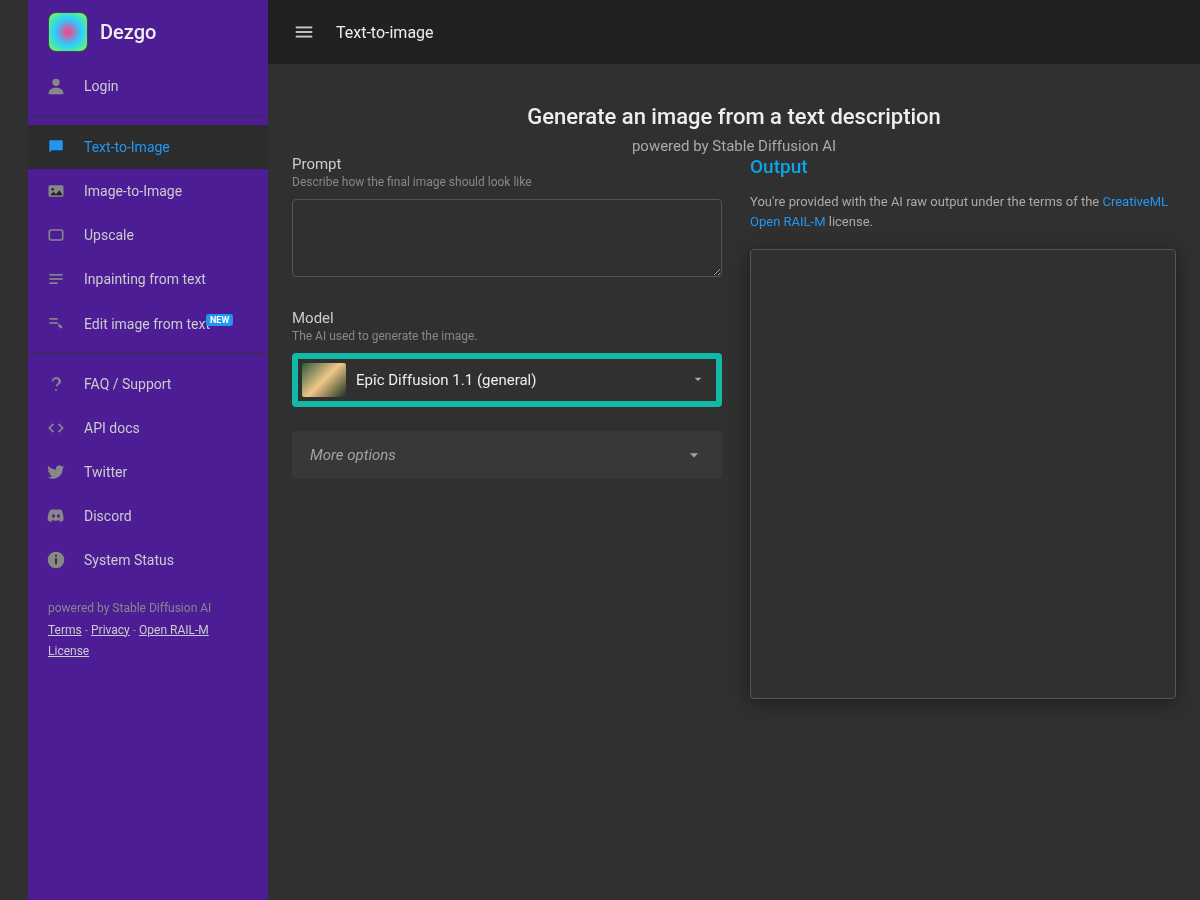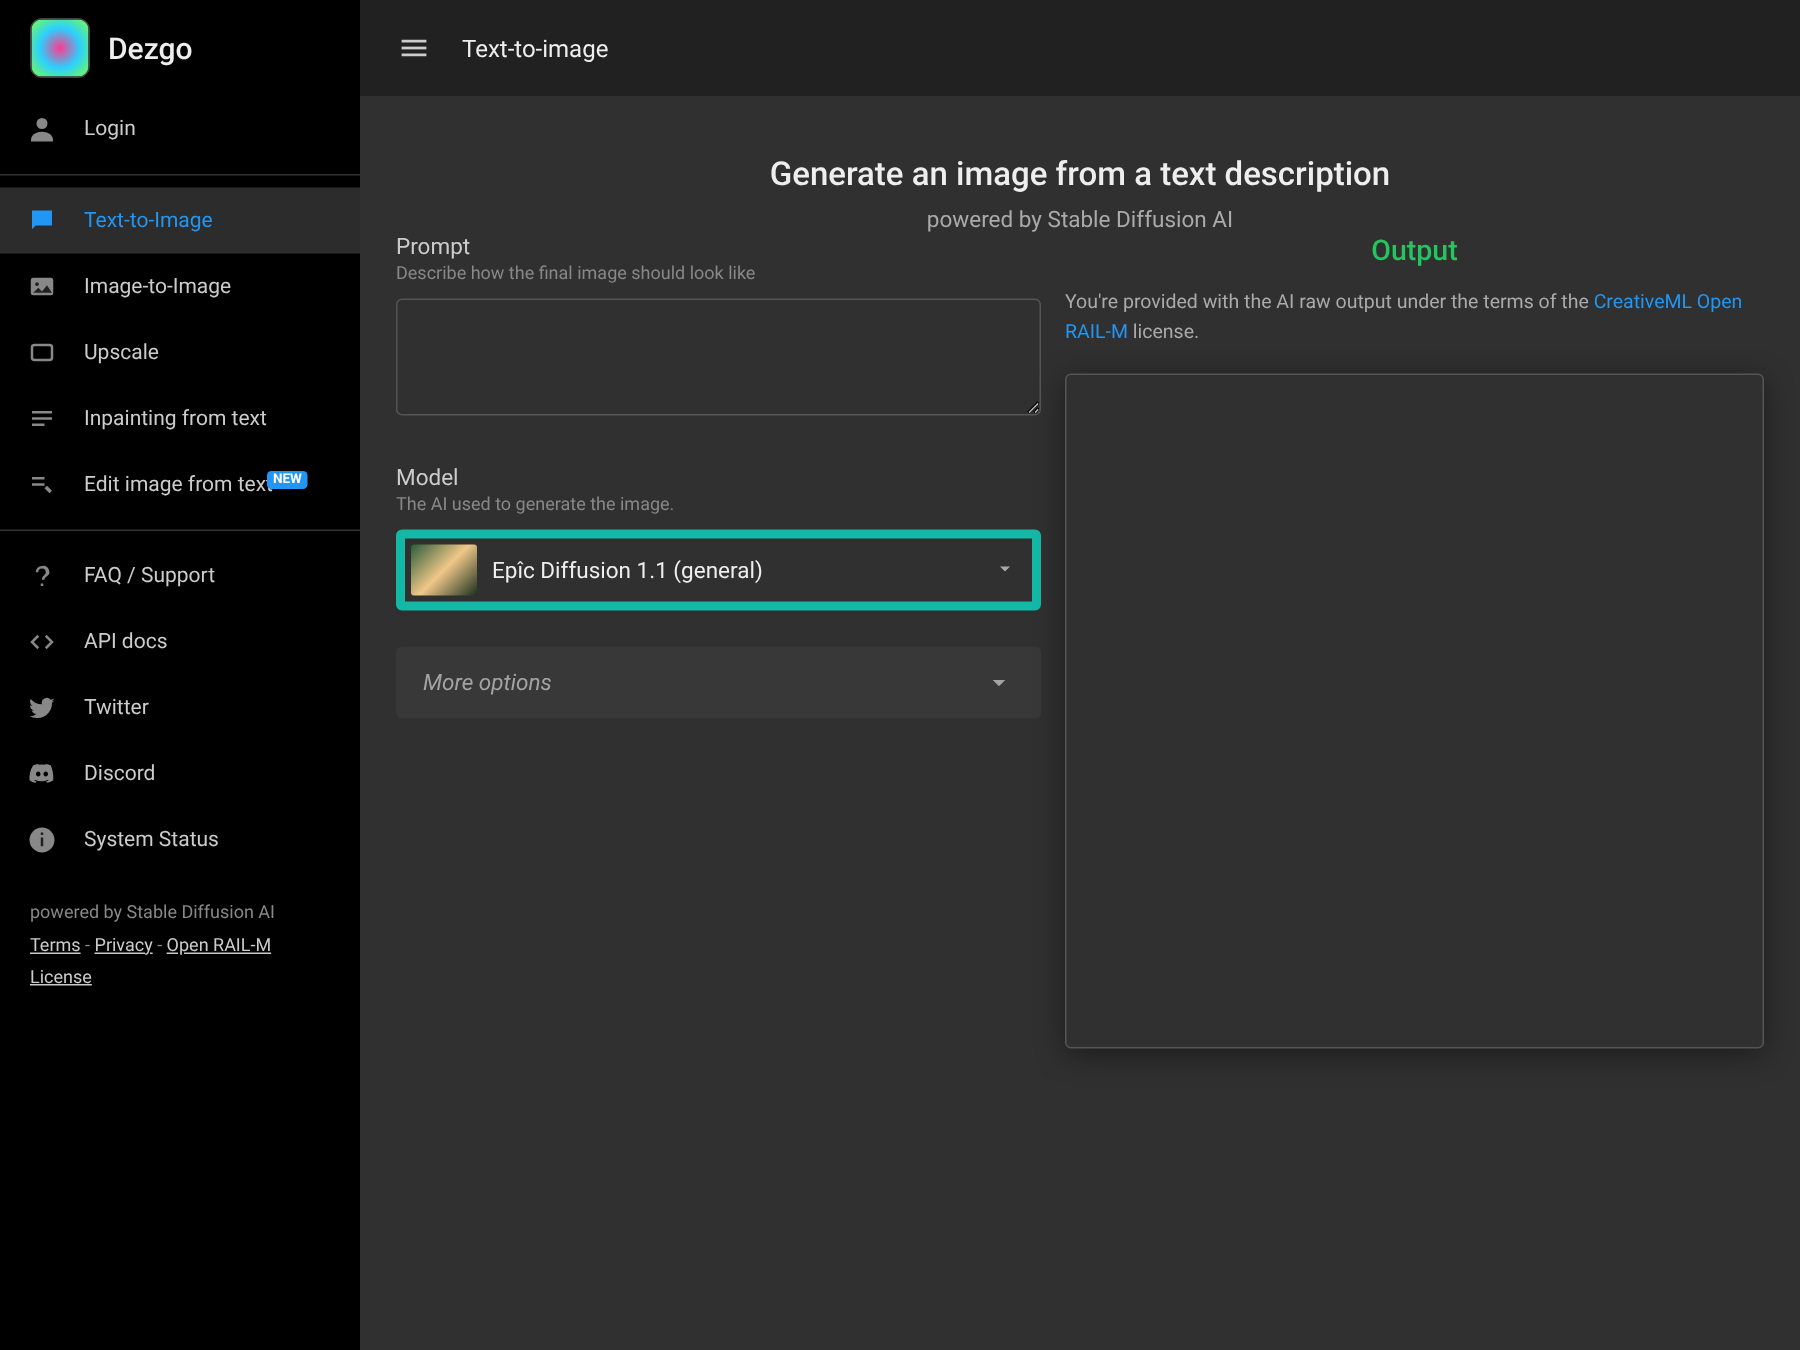--- a/index.html
+++ b/index.html
@@ -7,24 +7,25 @@
       font-family: -apple-system, BlinkMacSystemFont, "Segoe UI", Roboto, sans-serif;
       background: #303030;
       color: #cccccc;
       width: 1200px;
       height: 900px;
       overflow: hidden;
       display: flex;
     }
     .sidebar {
       width: 240px;
-      background: #000000;
+      background: #4c1d95;
       display: flex;
       flex-direction: column;
       flex-shrink: 0;
+      margin-left: 28px;
     }
     .brand {
       display: flex;
       align-items: center;
       gap: 12px;
       padding: 14px 20px;
       height: 64px;
     }
     .brand-logo {
       width: 40px;
@@ -133,21 +134,21 @@
       font-weight: 500;
       color: #eee;
       margin-bottom: 8px;
     }
     .page-heading .sub {
       font-size: 15px;
       color: #aaa;
     }
     .two-col {
       display: flex;
-      gap: 16px;
+      gap: 28px;
     }
     .col-left { width: 430px; flex-shrink: 0; }
     .col-right { flex: 1; }
     .field-label {
       font-size: 15px;
       color: #ccc;
       margin-bottom: 2px;
     }
     .field-hint {
       font-size: 12px;
@@ -199,24 +200,23 @@
       padding: 14px 18px;
       display: flex;
       align-items: center;
       justify-content: space-between;
       cursor: pointer;
       font-size: 15px;
       color: #a3a3a3;
       font-style: italic;
     }
     .output-heading {
-      text-align: center;
       font-size: 19px;
       font-weight: 500;
-      color: #22c55e;
+      color: #0ea5e9;
       margin-bottom: 14px;
     }
     .license-note {
       font-size: 13px;
       color: #aaa;
       line-height: 1.5;
       margin-bottom: 18px;
     }
     .license-note a {
       color: #2196f3;

